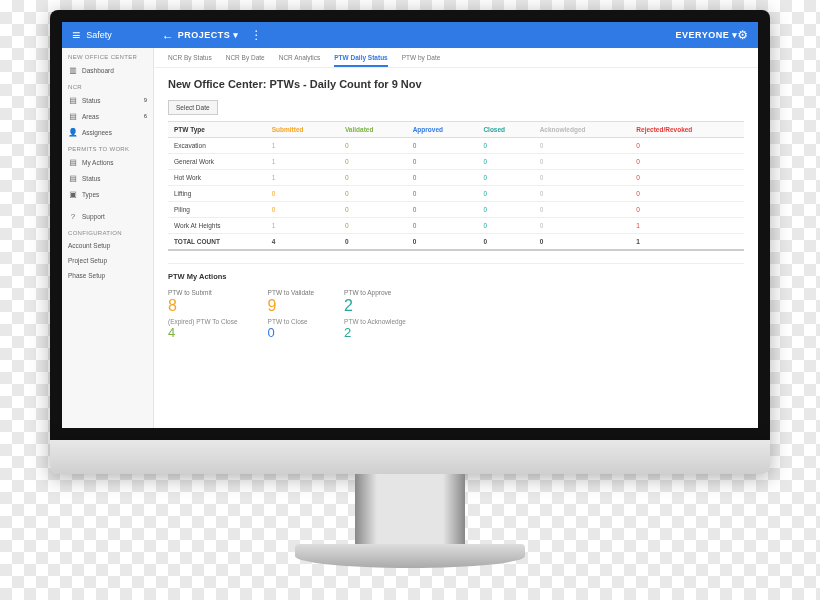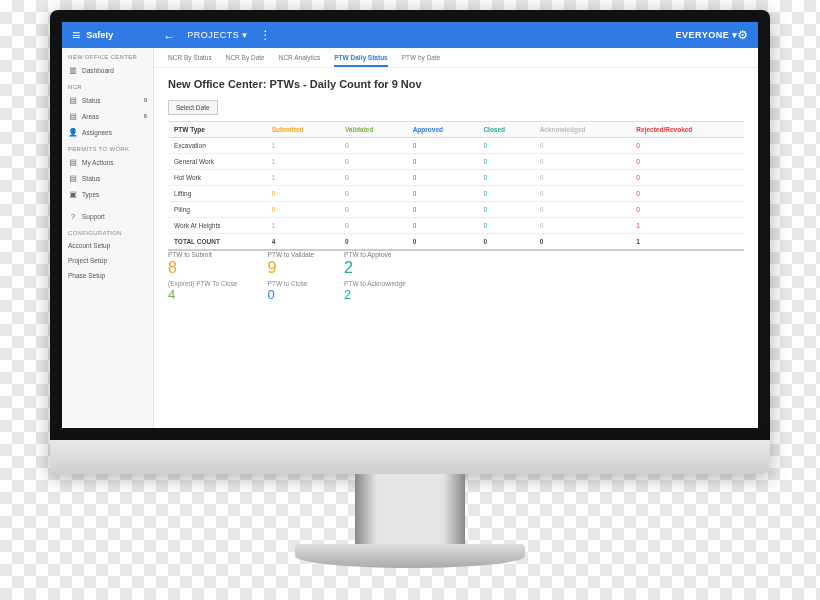--- a/index.html
+++ b/index.html
@@ -5,23 +5,23 @@
 *{box-sizing:border-box;margin:0;padding:0;font-family:Arial,Helvetica,sans-serif}
 body{width:820px;height:600px;background:repeating-conic-gradient(#e8e8e8 0% 25%,#fff 0% 50%) 0 0/24px 24px;position:relative;overflow:hidden}
 .monitor{position:absolute;left:50px;top:10px;width:720px;height:570px}
 .screen{width:720px;height:430px;background:#111;border-radius:8px 8px 0 0;padding:12px;box-shadow:0 4px 20px rgba(0,0,0,.3)}
 .app{width:100%;height:100%;background:#fff;overflow:hidden;font-size:8px;display:flex;flex-direction:column}
 .chin{width:720px;height:34px;background:linear-gradient(#e8e8e8,#cfcfcf);border-radius:0 0 8px 8px;box-shadow:0 4px 20px rgba(0,0,0,.3)}
 .stand-neck{width:110px;height:70px;margin:0 auto;background:linear-gradient(90deg,#888,#e5e5e5 20%,#e5e5e5 80%,#888)}
 .stand-base{width:230px;height:24px;margin:0 auto;background:linear-gradient(#ddd,#aaa);border-radius:4px 4px 50% 50%}
 .header{height:26px;background:#2f7ae5;color:#fff;display:flex;align-items:center;padding:0 10px;font-size:9px}
 .hmenu{font-size:14px;margin-right:6px;cursor:pointer}
-.h-title{font-weight:bold}
+.h-title{font-weight:normal}
 .h-back{margin-left:50px;font-size:12px;cursor:pointer}
-.h-proj{margin-left:12px;font-weight:normal;letter-spacing:.5px;cursor:pointer}
+.h-proj{margin-left:4px;font-weight:bold;letter-spacing:.5px;cursor:pointer}
 .h-more{margin-left:12px;font-size:12px;cursor:pointer}
 .h-spacer{flex:1}
 .h-user{font-weight:bold;letter-spacing:.5px;cursor:pointer}
 .h-gear{font-size:12px;cursor:pointer}
 .body{flex:1;display:flex;overflow:hidden}
 .sidebar{width:92px;background:#f7f7f7;border-right:1px solid #e4e4e4;font-size:6.5px;color:#555;overflow:hidden}
 .sb-section{padding:6px 6px 2px;color:#888;font-size:6px;letter-spacing:.3px}
 .sb-item{display:flex;align-items:center;padding:4px 6px;cursor:pointer}
 .sb-icon{width:10px;height:8px;margin-right:4px;display:flex;align-items:center;justify-content:center;font-size:8px;color:#666}
 .sb-label{flex:1}
@@ -200,20 +200,21 @@
                     <td>TOTAL COUNT</td>
                     <td>4</td>
                     <td>0</td>
                     <td>0</td>
                     <td>0</td>
                     <td>0</td>
                     <td>1</td>
                   </tr>
                 </tbody>
       </table>
+      <div class="section-title">PTW My Actions</div>
       <div class="actions">
        <div class="action-col">
         <div class="action-label">PTW to Submit</div>
         <div class="action-big ya">8</div>
         <div class="action-sub">(Expired) PTW To Close</div>
         <div class="action-sub-num yb">4</div>
        </div>
        <div class="action-col">
         <div class="action-label">PTW to Validate</div>
         <div class="action-big ya">9</div>

